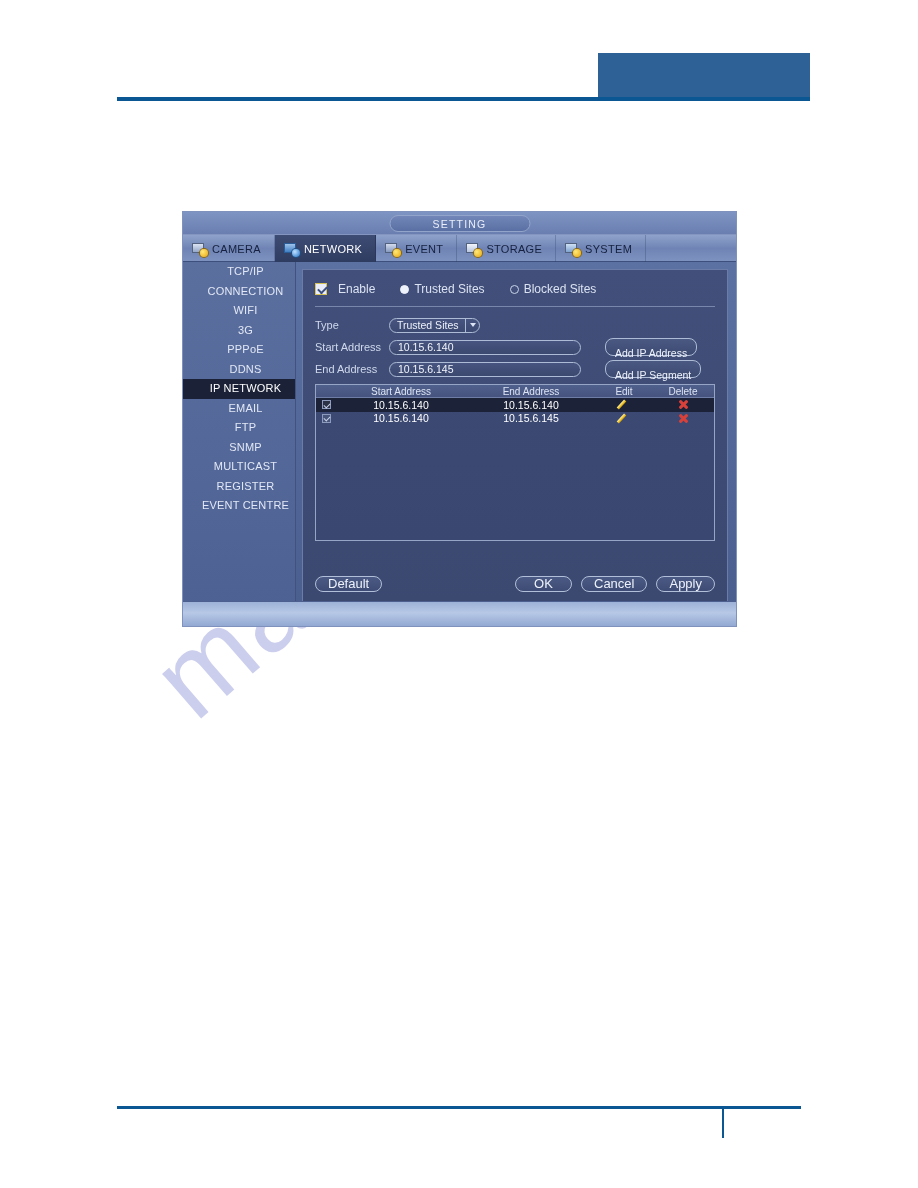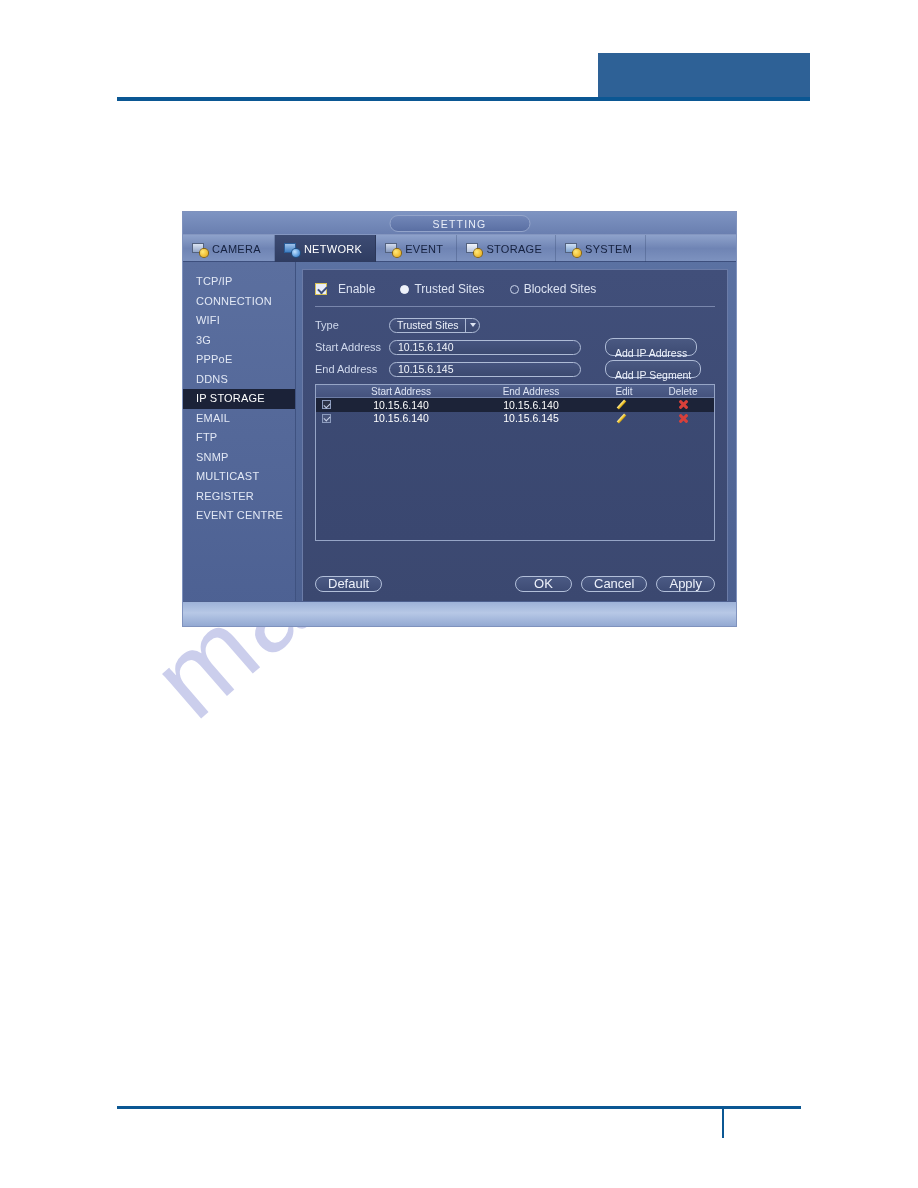--- a/index.html
+++ b/index.html
@@ -123,23 +123,23 @@
   .ticon.net .gear { background: radial-gradient(circle at 35% 35%,#bfe0ff 0%,#4f93d8 70%,#2a6bb0 100%); box-shadow:0 0 0 1px #204f80; }
   .ticon.evt .body { background: linear-gradient(180deg,#d3dcee 0%,#8699bd 100%); }
   .ticon.sto .body { background: linear-gradient(180deg,#f2f5fb 0%,#b9c6de 100%); }
   .ticon.sys .body { background: linear-gradient(180deg,#cfe0f5 0%,#7fa3cf 100%); }
 
   
   .dvr-body { display: flex; height: 349px; }
 
   .sidebar {
     width: 113px;
-    padding-top: 10px;
     background: linear-gradient(180deg,#5b6f9f 0%, #4d6193 100%);
     border-right: 1px solid #3f5280;
+    text-align: center;
   }
   .side-item {
     height: 19.5px;
     line-height: 19.5px;
     padding-left: 13px;
     font-size: 11px;
     color: #e2e8f5;
     letter-spacing: .2px;
     white-space: nowrap;
   }
@@ -405,21 +405,21 @@
 
     <div class="dvr-body">
 
       <div class="sidebar">
         <div class="side-item">TCP/IP</div>
         <div class="side-item">CONNECTION</div>
         <div class="side-item">WIFI</div>
         <div class="side-item">3G</div>
         <div class="side-item">PPPoE</div>
         <div class="side-item">DDNS</div>
-        <div class="side-item active">IP STORAGE</div>
+        <div class="side-item active">IP NETWORK</div>
         <div class="side-item">EMAIL</div>
         <div class="side-item">FTP</div>
         <div class="side-item">SNMP</div>
         <div class="side-item">MULTICAST</div>
         <div class="side-item">REGISTER</div>
         <div class="side-item">EVENT CENTRE</div>
       </div>
 
       <div class="content">
 

